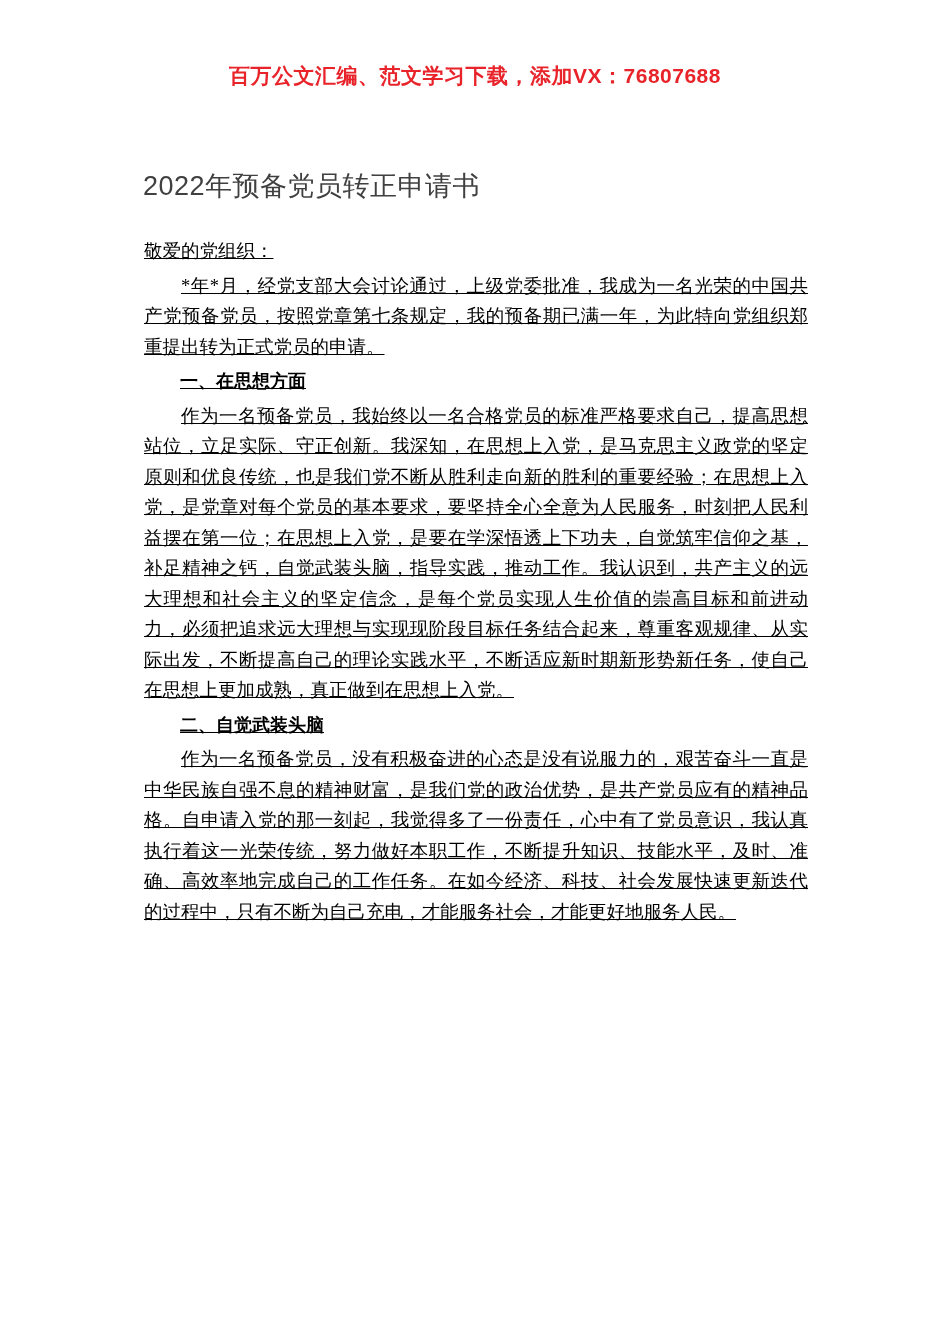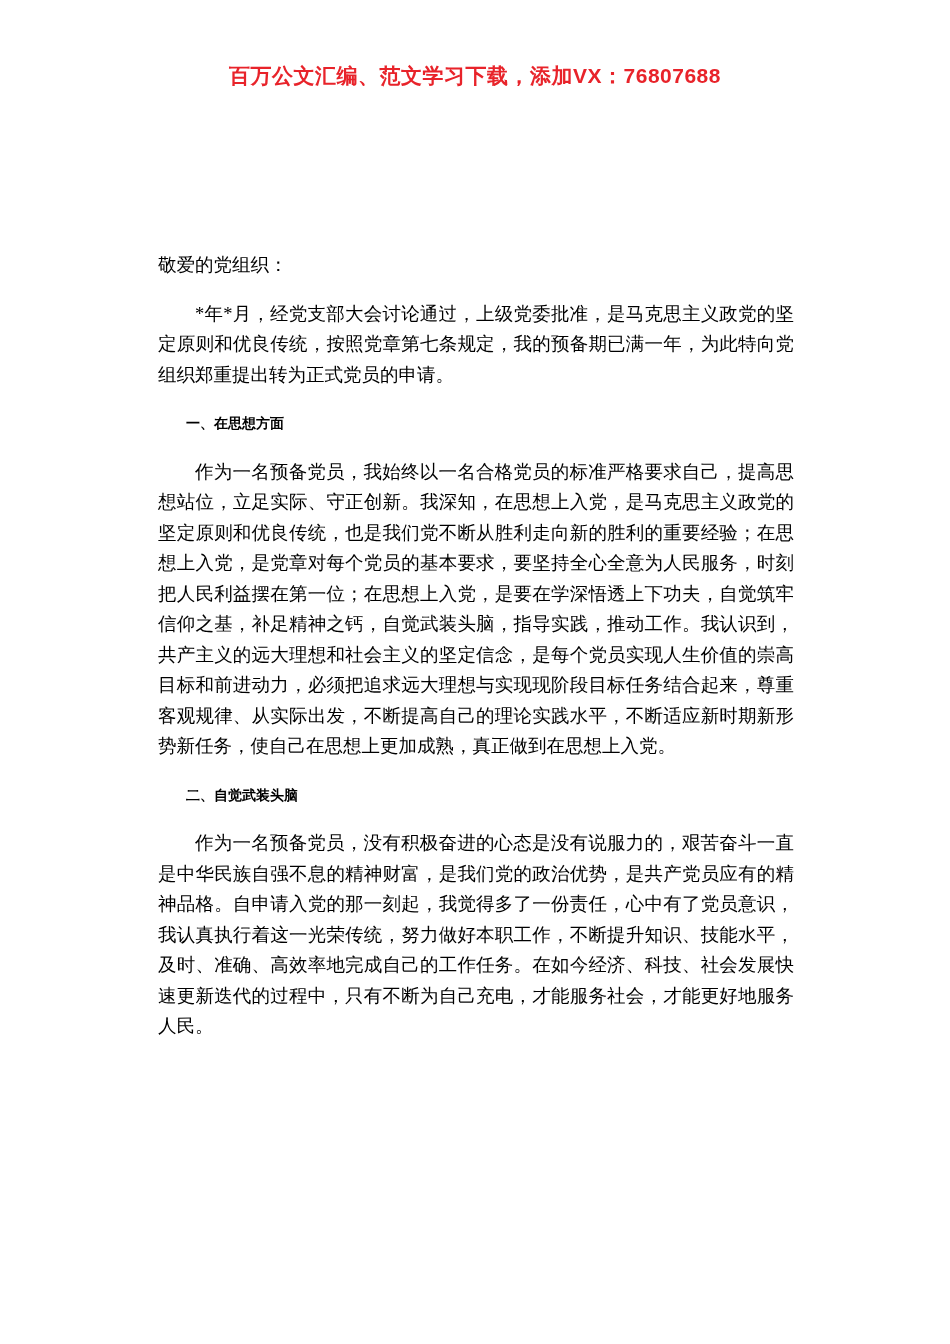--- a/index.html
+++ b/index.html
@@ -50,44 +50,46 @@
     top: 232px;
     left: 140px;
     width: 672px;
     font-size: 18.5px;
     line-height: 30.5px;
     text-align: justify;
     text-justify: inter-ideograph;
     color: #000000;
   }
   .body-text p {
-    margin: 18px;
+    margin: 4px;
     padding: 0;
+    text-decoration: underline;
   }
   .indent2 {
     text-indent: 2em;
   }
   .heading {
     text-indent: 2em;
     font-weight: bold;
     font-family: "Liberation Sans", "DejaVu Sans", sans-serif;
-    font-size: 14px;
+    font-size: 18px;
   }
 </style>
 </head>
 <body>
 
 <div class="page">
 
   <div class="ad-banner">百万公文汇编、范文学习下载，添加VX：76807688</div>
 
+  <h1 class="doc-title">2022年预备党员转正申请书</h1>
 
   <div class="body-text">
     <p>敬爱的党组织：</p>
-    <p class="indent2">*年*月，经党支部大会讨论通过，上级党委批准，是马克思主义政党的坚定原则和优良传统，按照党章第七条规定，我的预备期已满一年，为此特向党组织郑重提出转为正式党员的申请。</p>
+    <p class="indent2">*年*月，经党支部大会讨论通过，上级党委批准，我成为一名光荣的中国共产党预备党员，按照党章第七条规定，我的预备期已满一年，为此特向党组织郑重提出转为正式党员的申请。</p>
 
     <p class="heading">一、在思想方面</p>
     <p class="indent2">作为一名预备党员，我始终以一名合格党员的标准严格要求自己，提高思想站位，立足实际、守正创新。我深知，在思想上入党，是马克思主义政党的坚定原则和优良传统，也是我们党不断从胜利走向新的胜利的重要经验；在思想上入党，是党章对每个党员的基本要求，要坚持全心全意为人民服务，时刻把人民利益摆在第一位；在思想上入党，是要在学深悟透上下功夫，自觉筑牢信仰之基，补足精神之钙，自觉武装头脑，指导实践，推动工作。我认识到，共产主义的远大理想和社会主义的坚定信念，是每个党员实现人生价值的崇高目标和前进动力，必须把追求远大理想与实现现阶段目标任务结合起来，尊重客观规律、从实际出发，不断提高自己的理论实践水平，不断适应新时期新形势新任务，使自己在思想上更加成熟，真正做到在思想上入党。</p>
 
     <p class="heading">二、自觉武装头脑</p>
     <p class="indent2">作为一名预备党员，没有积极奋进的心态是没有说服力的，艰苦奋斗一直是中华民族自强不息的精神财富，是我们党的政治优势，是共产党员应有的精神品格。自申请入党的那一刻起，我觉得多了一份责任，心中有了党员意识，我认真执行着这一光荣传统，努力做好本职工作，不断提升知识、技能水平，及时、准确、高效率地完成自己的工作任务。在如今经济、科技、社会发展快速更新迭代的过程中，只有不断为自己充电，才能服务社会，才能更好地服务人民。</p>
 
   </div>
 
 </div>

